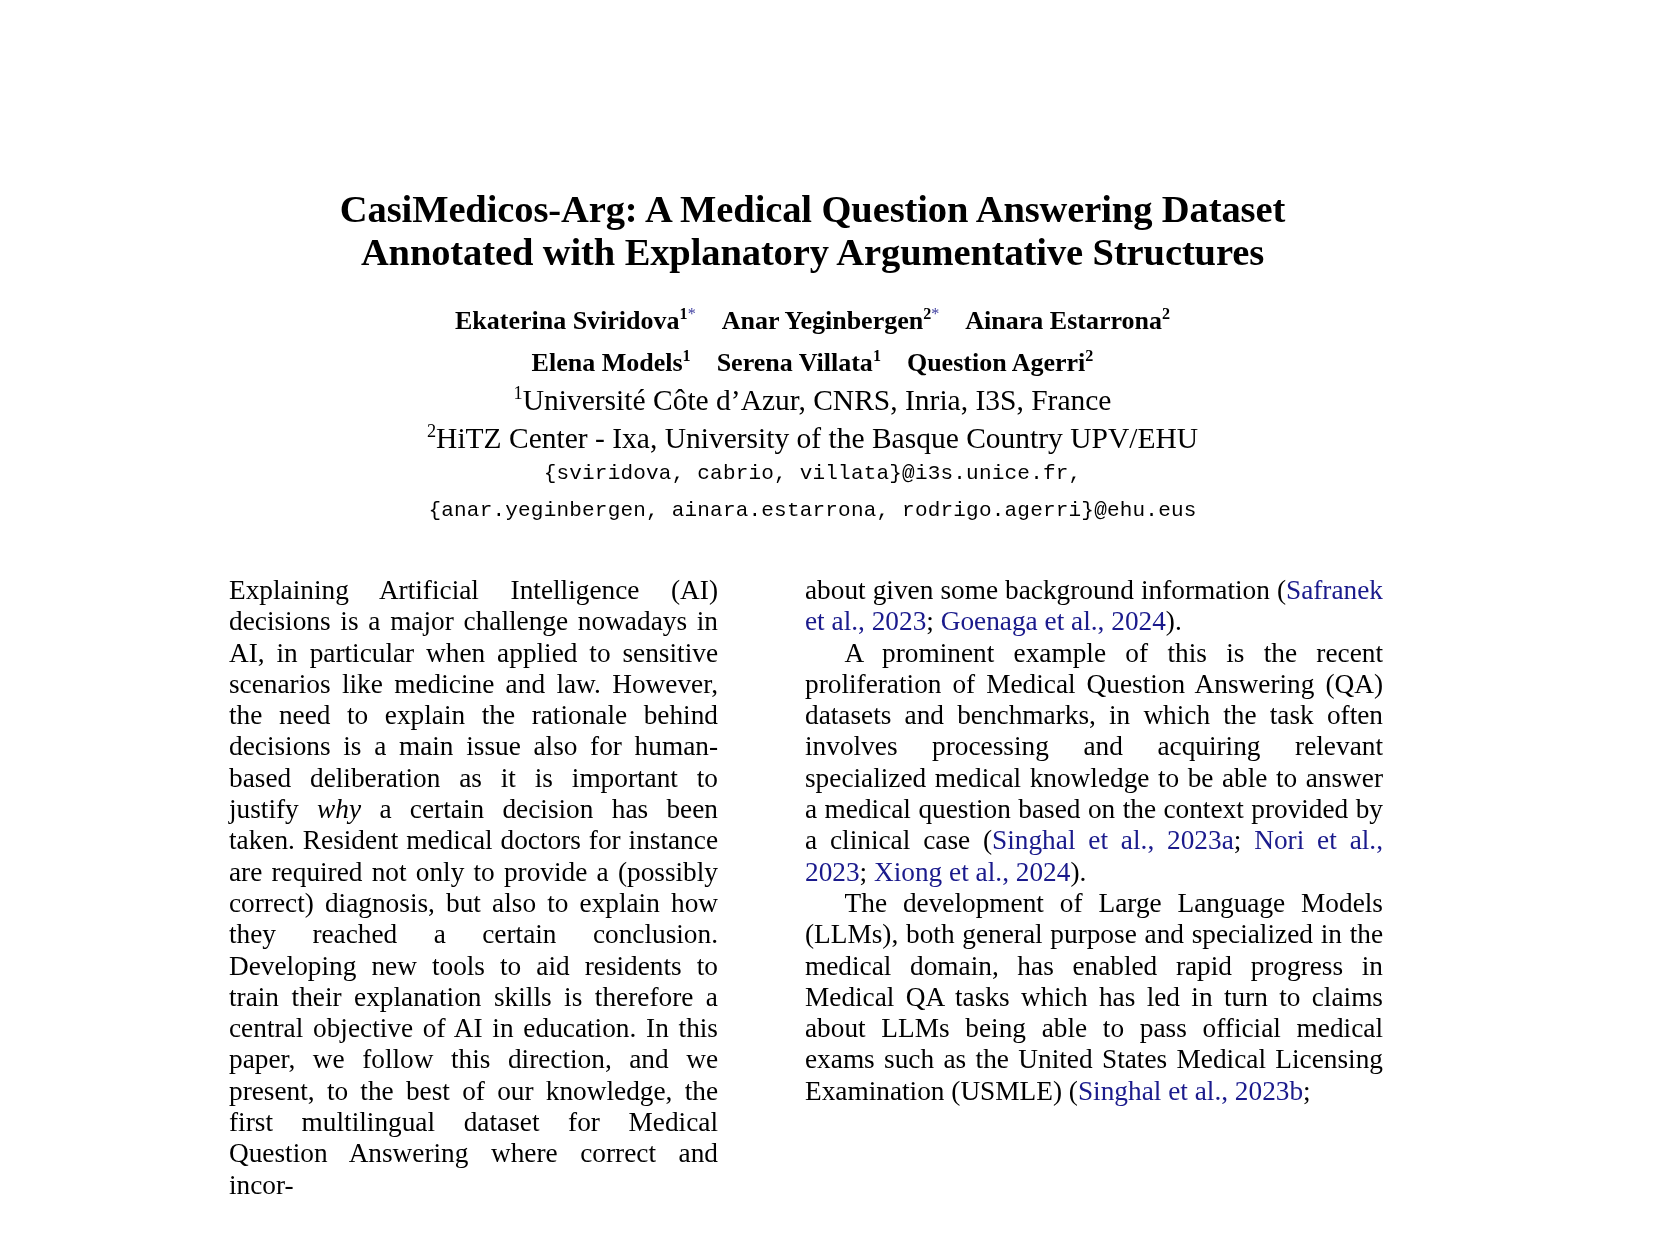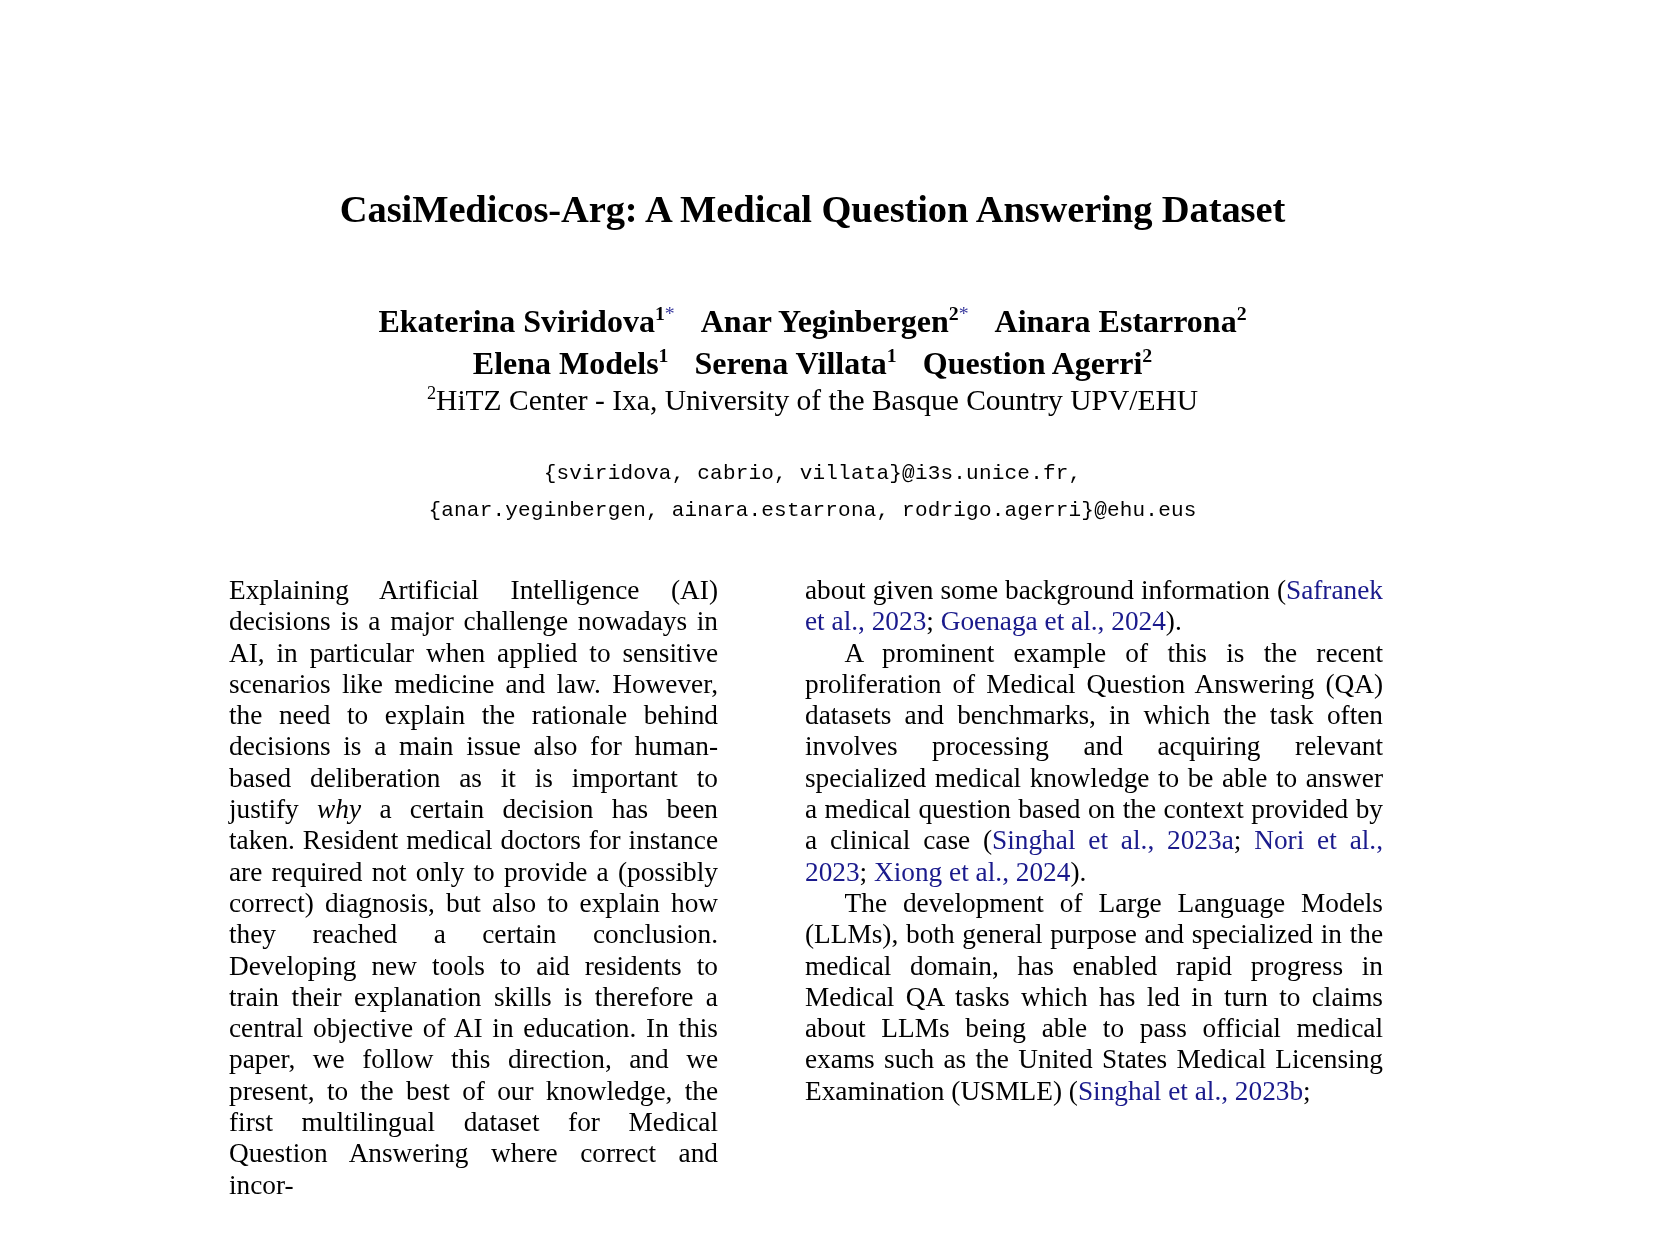--- a/index.html
+++ b/index.html
@@ -64,21 +64,21 @@
   }
 
   #authors-block {
     position: absolute;
     left: 225px;
     top: 300px;
     width: 1175px;
     text-align: center;
   }
   .author-line {
-    font-size: 32px;
+    font-size: 26px;
     font-weight: bold;
     line-height: 42px;
     white-space: nowrap;
   }
   .author-name { font-weight: bold; }
   .author-sep { display: inline-block; width: 26px; }
   sup.aff {
     font-size: 0.62em;
     vertical-align: super;
     font-weight: bold;
@@ -166,33 +166,35 @@
 
 <div id="page">
 
   <div id="arxiv-stamp">
     <div class="stamp-text">2 [cs.CL]  8 Oct 2024</div>
   </div>
 
   <div id="title-block">
     <div id="paper-title">
       <span>CasiMedicos-Arg: A Medical Question Answering Dataset</span><br>
+      <span>Annotated with Explanatory Argumentative Structures</span>
     </div>
   </div>
 
   <div id="authors-block">
     <div class="author-line">
       <span class="author-name">Ekaterina Sviridova</span><sup class="aff">1</sup><sup class="star">*</sup><span class="author-sep"></span><span class="author-name">Anar Yeginbergen</span><sup class="aff">2</sup><sup class="star">*</sup><span class="author-sep"></span><span class="author-name">Ainara Estarrona</span><sup class="aff">2</sup>
     </div>
     <div class="author-line">
       <span class="author-name">Elena Models</span><sup class="aff">1</sup><span class="author-sep"></span><span class="author-name">Serena Villata</span><sup class="aff">1</sup><span class="author-sep"></span><span class="author-name">Question Agerri</span><sup class="aff">2</sup>
     </div>
   </div>
 
   <div id="affiliations-block">
+    <div class="affil-line"><sup class="affnum">1</sup><span>Université Côte d’Azur, CNRS, Inria, I3S, France</span></div>
     <div class="affil-line"><sup class="affnum">2</sup><span>HiTZ Center - Ixa, University of the Basque Country UPV/EHU</span></div>
   </div>
 
   <div id="emails-block">
     <div class="email-line">{sviridova, cabrio, villata}@i3s.unice.fr,</div>
     <div class="email-line">{anar.yeginbergen, ainara.estarrona, rodrigo.agerri}@ehu.eus</div>
   </div>
 
   <div id="col-left">
     <p class="para"><span>Explaining Artificial Intelligence (AI) decisions is a major challenge nowadays in AI, in particular when applied to sensitive scenarios like medicine and law. However, the need to explain the rationale behind decisions is a main issue also for human-based deliberation as it is important to justify <span class="ital">why</span> a certain decision has been taken. Resident medical doctors for instance are required not only to provide a (possibly correct) diagnosis, but also to explain how they reached a certain conclusion. Developing new tools to aid residents to train their explanation skills is therefore a central objective of AI in education. In this paper, we follow this direction, and we present, to the best of our knowledge, the first multilingual dataset for Medical Question Answering where correct and incor-</span></p>

